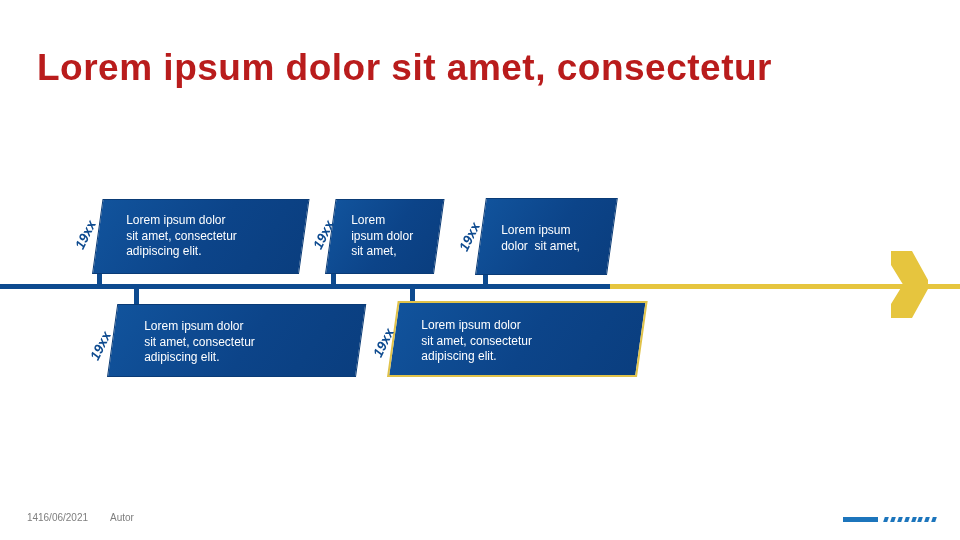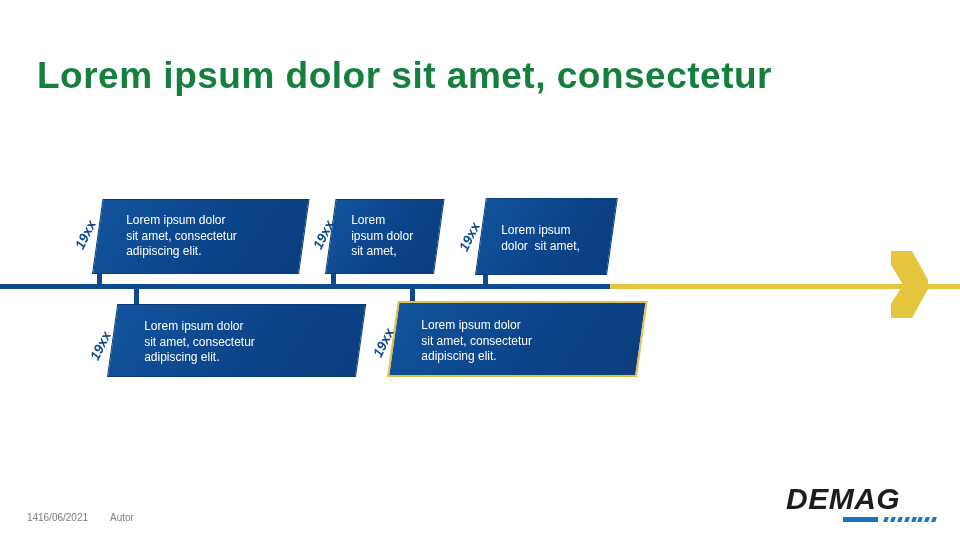--- a/index.html
+++ b/index.html
@@ -2,22 +2,22 @@
 <html><head>
 <meta charset="utf-8">
 <style>
   html,body{margin:0;padding:0;background:#e8e8e8;}
   .slide{
     position:relative;width:960px;height:540px;background:#ffffff;
     overflow:hidden;font-family:"Liberation Sans",sans-serif;
     margin:0 auto;
   }
   .title{
-    position:absolute;left:37px;top:56px;margin:0;
-    font-size:37px;font-weight:bold;color:#15803d;letter-spacing:0.5px;
+    position:absolute;left:37px;top:48px;margin:0;
+    font-size:37px;font-weight:bold;color:#b91c1c;letter-spacing:0.5px;
     line-height:1.1;white-space:nowrap;
   }
   
   .line{position:absolute;height:5px;top:284px;}
   .line-blue{left:0;width:610px;background:#0D4A8F;}
   .line-yellow{left:610px;width:350px;background:#E6C53E;}
   
   .tick{position:absolute;width:5px;background:#0D4A8F;}
   .tick-u1{left:97px;top:270px;height:15px;}
   .tick-u2{left:331px;top:270px;height:15px;}
@@ -138,21 +138,20 @@
   <div class="year y-u1">19xx</div>
   <div class="year y-u2">19xx</div>
   <div class="year y-u3">19xx</div>
   <div class="year y-l1">19xx</div>
   <div class="year y-l2">19xx</div>
 
   <div class="foot foot-page">14</div>
   <div class="foot foot-date">16/06/2021</div>
   <div class="foot foot-author">Autor</div>
 
-  <div class="logo-text">DEMAG</div>
   <div class="logo-bar"></div>
   <div class="logo-dots">
     <span></span>
       <span></span>
       <span></span>
       <span></span>
     <span></span>
       <span></span>
       <span></span>
       <span></span>

